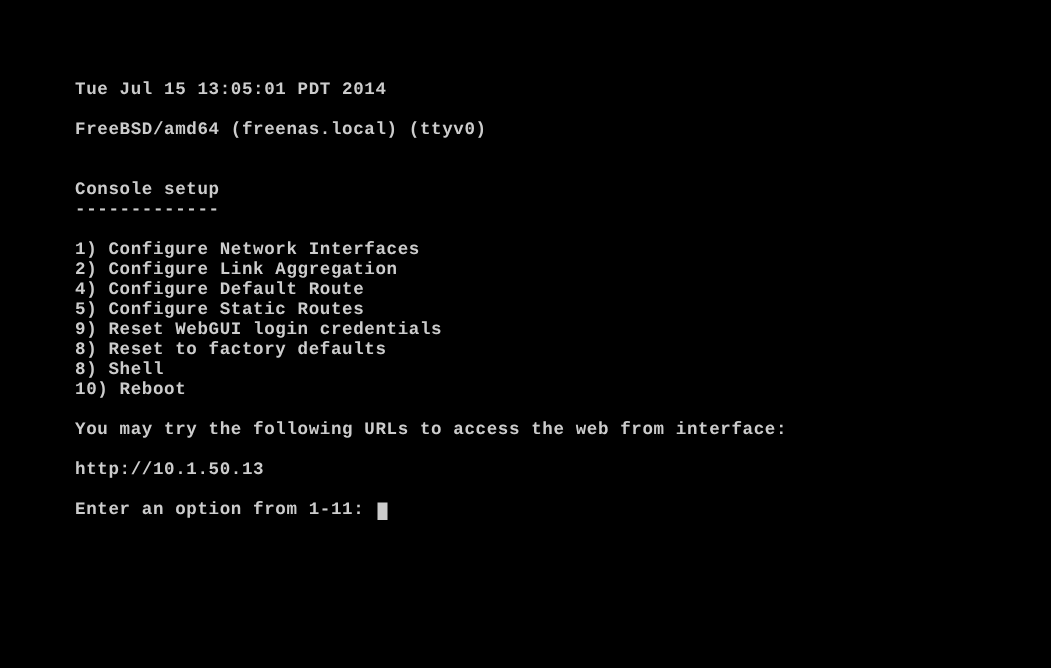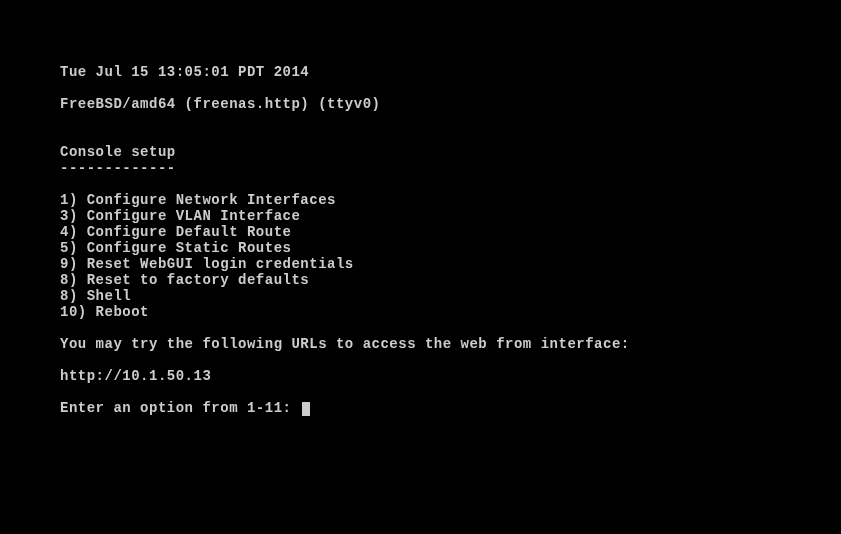--- a/index.html
+++ b/index.html
@@ -34,29 +34,29 @@
     }
     .menu-item {
       white-space: pre;
     }
   </style>
 </head>
 <body>
 
 <div class="line">Tue Jul 15 13:05:01 PDT 2014</div>
 <div class="line"></div>
-<div class="line">FreeBSD/amd64 (freenas.http) (ttyv0)</div>
+<div class="line">FreeBSD/amd64 (freenas.local) (ttyv0)</div>
 <div class="line"></div>
 <div class="line"></div>
 <div class="line">Console setup</div>
 <div class="line">-------------</div>
 <div class="line"></div>
 <div id="menu-container">
     <div class="menu-item">1) Configure Network Interfaces</div>
-    <div class="menu-item">3) Configure VLAN Interface</div>
+    <div class="menu-item">2) Configure Link Aggregation</div>
     <div class="menu-item">4) Configure Default Route</div>
     <div class="menu-item">5) Configure Static Routes</div>
     <div class="menu-item">9) Reset WebGUI login credentials</div>
     <div class="menu-item">8) Reset to factory defaults</div>
     <div class="menu-item">8) Shell</div>
     <div class="menu-item">10) Reboot</div>
   </div>
 <div class="line"></div>
 <div class="line">You may try the following URLs to access the web from interface:</div>
 <div class="line"></div>

